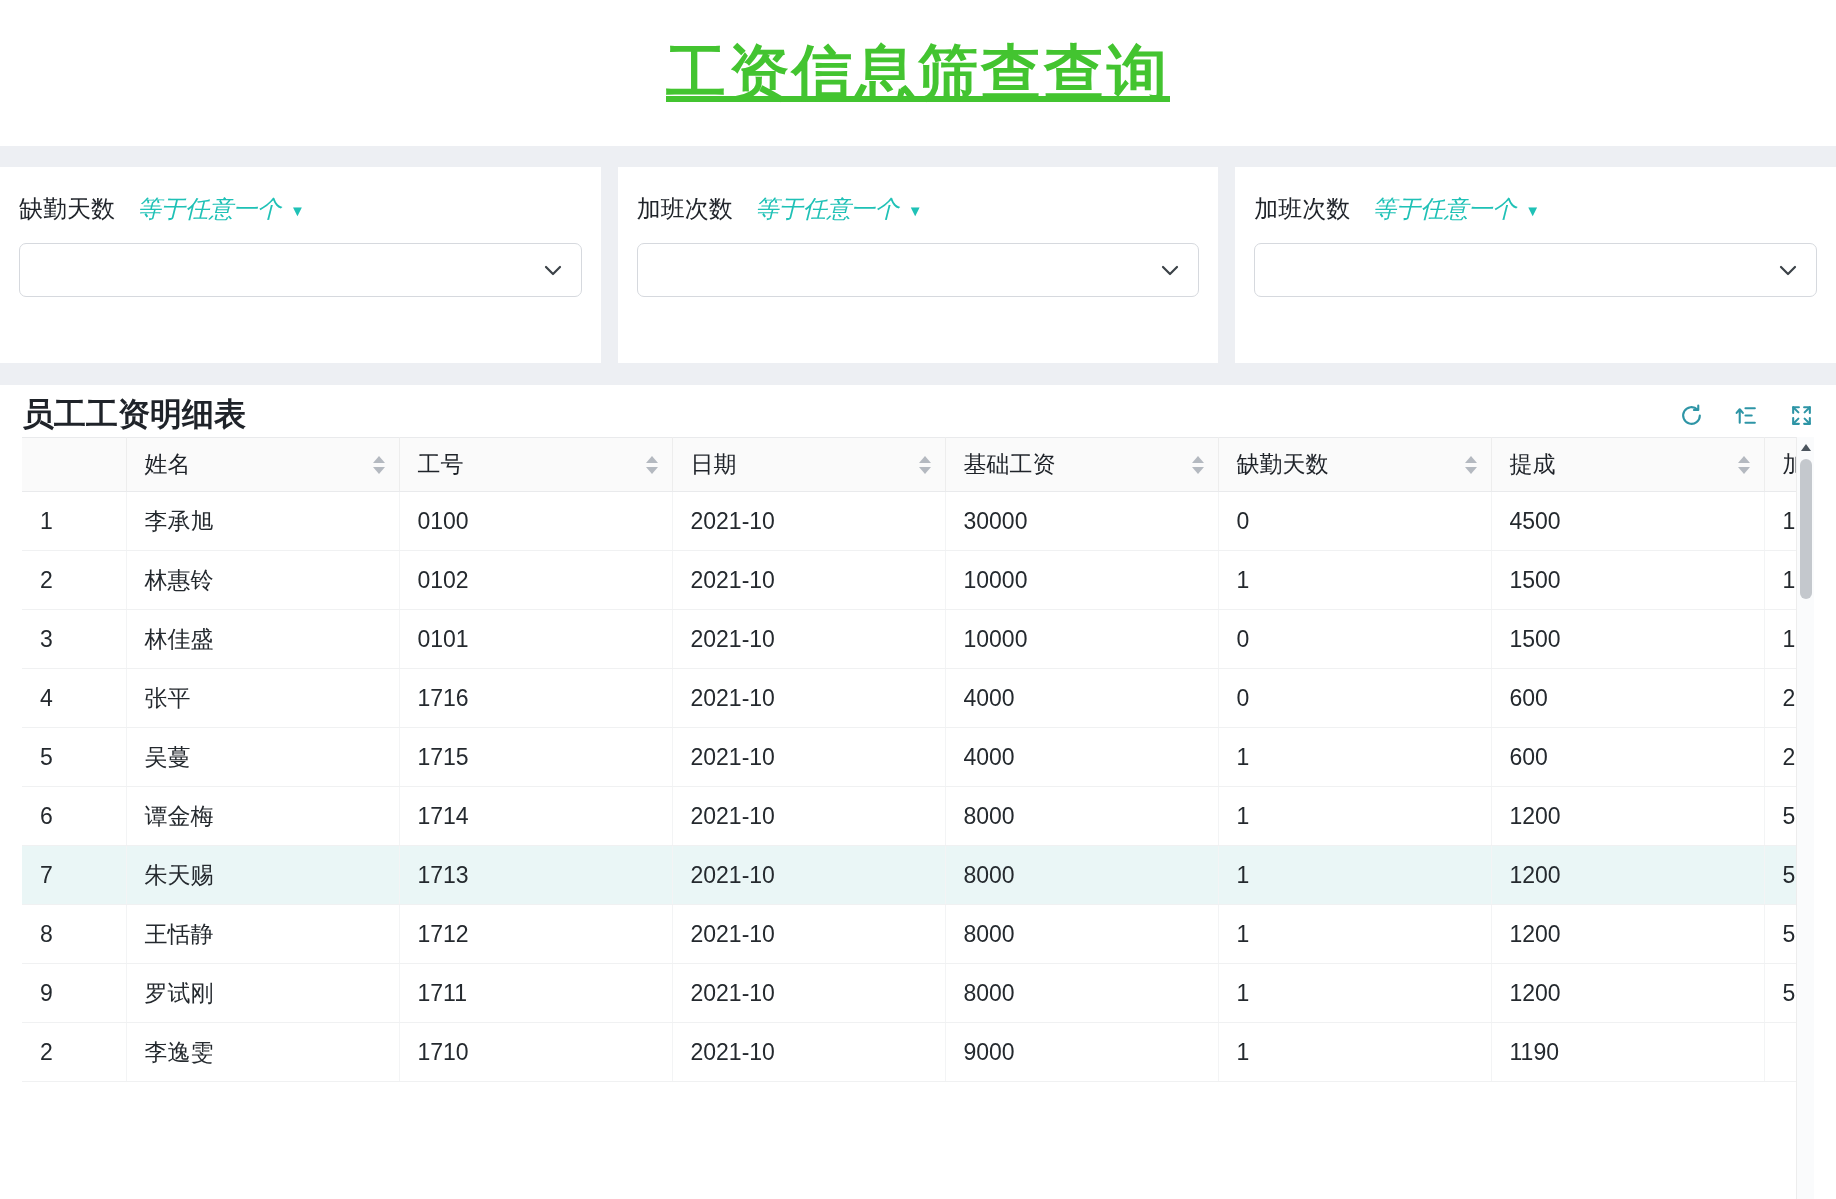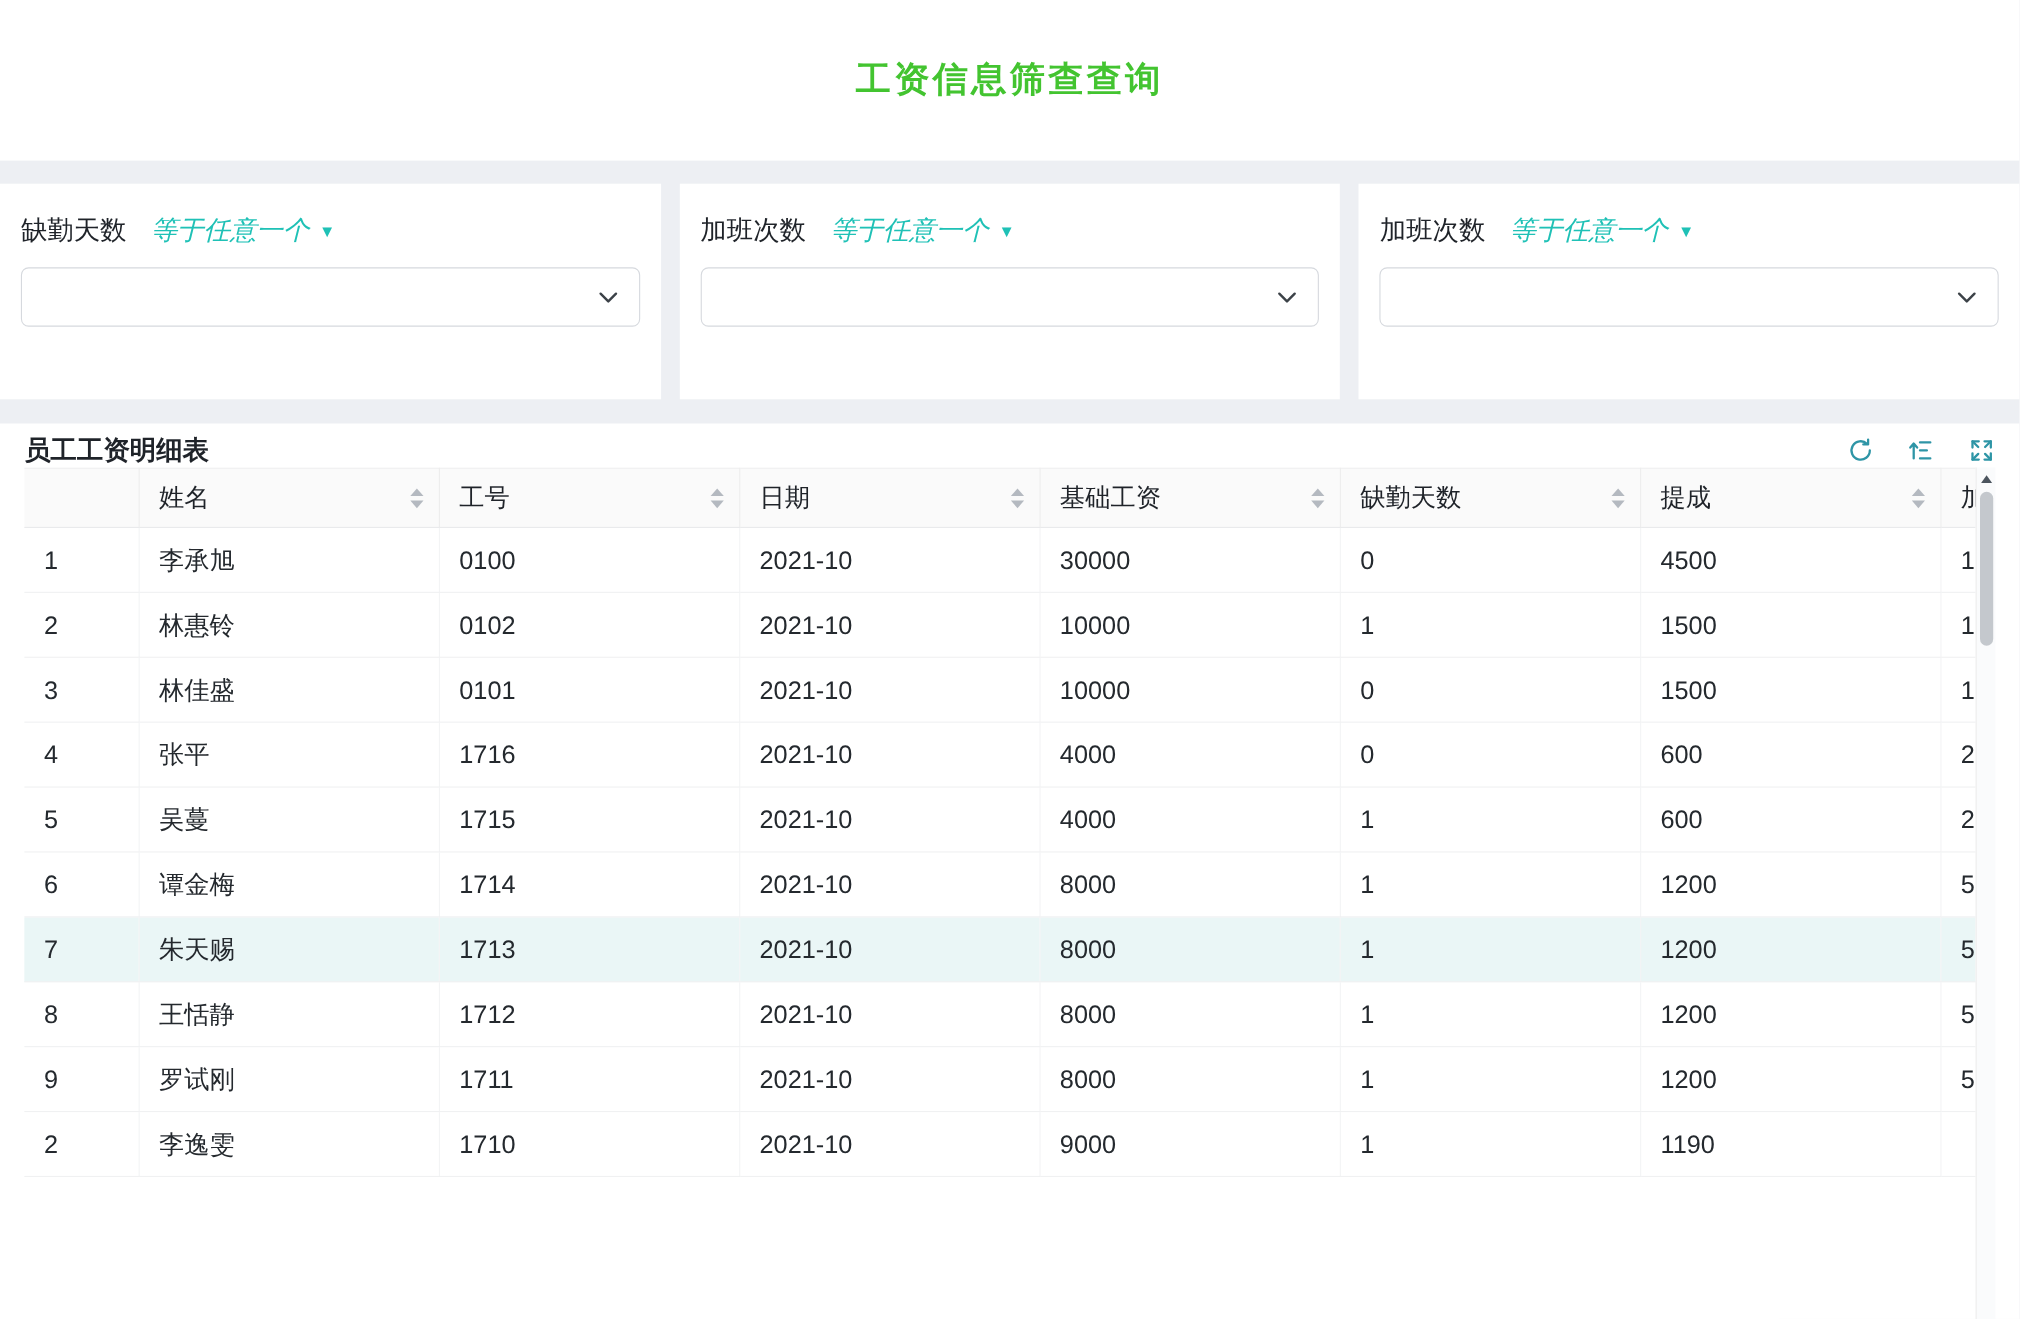--- a/index.html
+++ b/index.html
@@ -12,23 +12,24 @@
   }
   .page { display: flex; flex-direction: column; height: 100%; }
 
   
   .header {
     flex: 0 0 146px;
     background: #fff;
     display: flex; align-items: center; justify-content: center;
   }
   .page-title {
-    font-size: 32px; font-weight: 600;
+    font-size: 60px; font-weight: 600;
     color: var(--title-green, #43c430);
     letter-spacing: 3px;
+    text-decoration: underline;
   }
 
   
   .filters { display: flex; gap: 17px; margin-top: 21px; flex: 0 0 196px; }
   .filter-card { flex: 1; background: #fff; padding: 26px 19px 0 19px; }
   .filter-head { display: flex; align-items: center; gap: 22px; font-size: 24px; }
   .filter-label { color: #1f2329; }
   .filter-op {
     color: var(--teal, #1fc1b6);
     display: inline-flex; align-items: center; gap: 9px; cursor: pointer; font-style: italic;
@@ -45,21 +46,21 @@
 
   
   .table-card {
     background: #fff; margin-top: 22px; flex: 1;
     padding: 0 22px; display: flex; flex-direction: column; overflow: hidden;
   }
   .table-toolbar {
     height: 70px; display: flex; align-items: center; justify-content: space-between;
     padding-top: 8px;
   }
-  .table-title { font-size: 24px; font-weight: 700; color: #1f2329; }
+  .table-title { font-size: 32px; font-weight: 700; color: #1f2329; }
   .toolbar-icons { display: flex; align-items: center; gap: 30px; }
   .tool-icon { width: 25px; height: 25px; cursor: pointer; color: var(--icon-teal, #2e95a6); }
 
   .table-flex { display: flex; flex: 0 0 645px; }
   .table-scroll { flex: 1; overflow: hidden; height: 819px; }
   table { border-collapse: collapse; table-layout: fixed; width: 2062px; }
   thead th {
     background: #fafafa; height: 54px;
     border-top: 1px solid #e9eaec; border-bottom: 1px solid #e9eaec;
     border-right: 1px solid #ededed;

